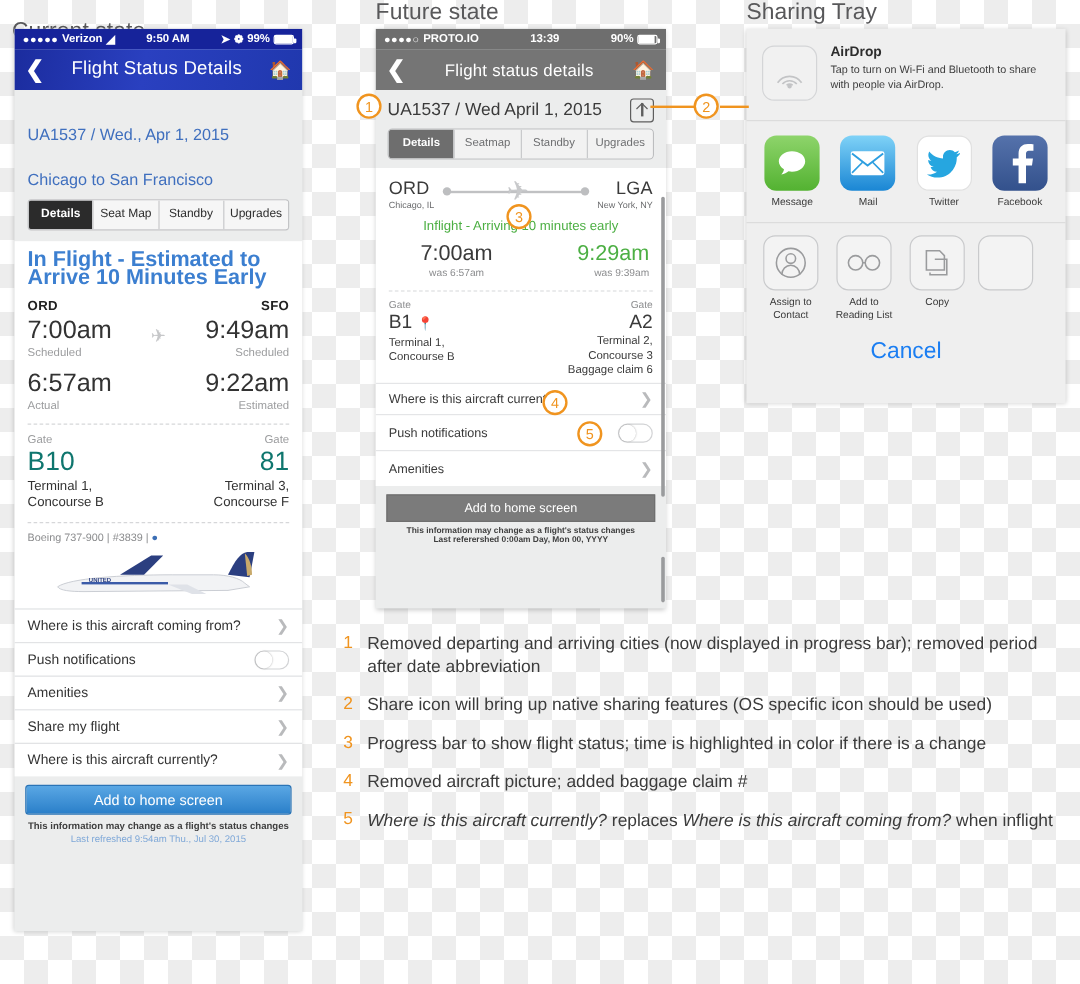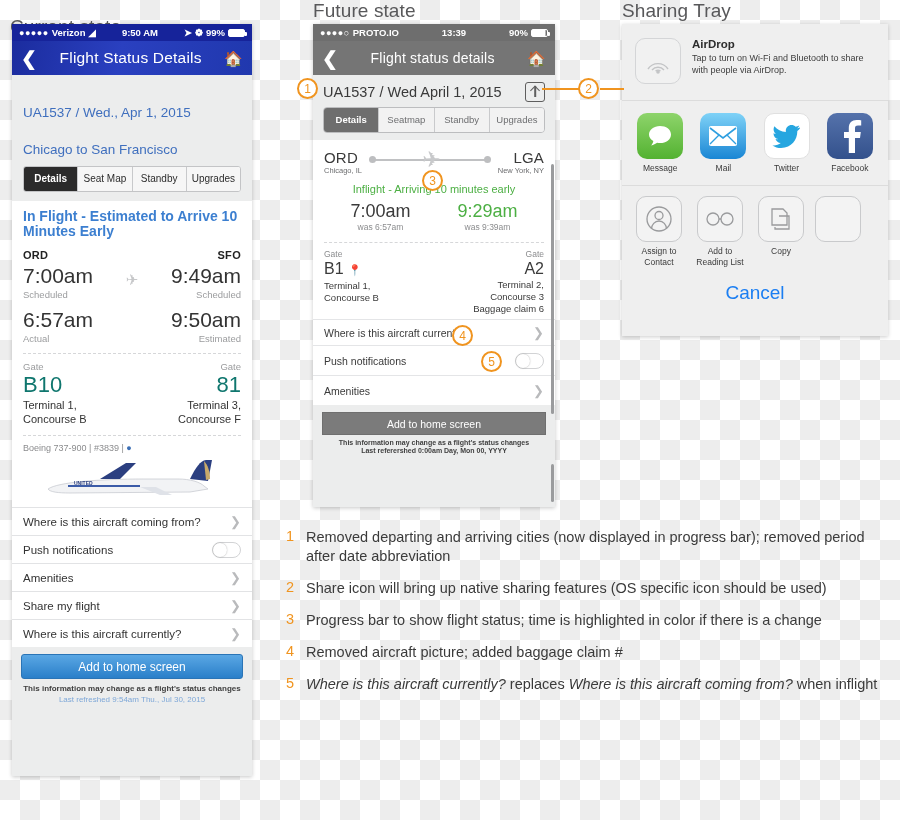--- a/index.html
+++ b/index.html
@@ -79,21 +79,21 @@
   }
   .tab {
     flex: 1; text-align: center; font-size: 10px; padding: 6px 0 7px;
     color: #2d2d2d; border-left: 1px solid #c8c9cb; background: #f6f6f6;
   }
   .tab:first-child { border-left: none; }
   .tab.active { background: #2b2b2b; color: #fff; font-weight: 700; }
 
   .card { background: #fff; }
   .status-head {
-    color: #3c7fd0; font-size: 14px; font-weight: 700; line-height: 15px;
+    color: #3c7fd0; font-size: 18px; font-weight: 700; line-height: 15px;
     padding: 8px 11px 6px;
   }
   .rowpair { display: flex; padding: 0 11px; align-items: flex-start; }
   .col-l { flex: 1; text-align: left; }
   .col-r { flex: 1; text-align: right; }
   .col-c { flex: 0 0 42px; text-align: center; color: #c6c7c9; font-size: 15px; padding-top: 8px;}
   .code { font-size: 11px; font-weight: 700; color: #222; letter-spacing: .3px; }
   .bigtime { font-size: 21px; color: #333; line-height: 26px; font-weight: 400; }
   .sublbl { font-size: 9.5px; color: #9b9c9e; }
   .dashline { border-top: 1px dashed #d6d7d9; margin: 9px 11px 0; }
@@ -308,21 +308,21 @@
       </div>
     </div>
 
     <div class="rowpair" style="padding-top:7px">
       <div class="col-l">
         <div class="bigtime">6:57am</div>
         <div class="sublbl">Actual</div>
       </div>
       <div class="col-c"></div>
       <div class="col-r">
-        <div class="bigtime">9:50am</div>
+        <div class="bigtime">9:22am</div>
         <div class="sublbl">Estimated</div>
       </div>
     </div>
 
     <div class="dashline"></div>
 
     <div class="rowpair" style="padding-top:7px">
       <div class="col-l">
         <div class="gatelbl">Gate</div>
         <div class="gateval">B10</div>
@@ -438,21 +438,21 @@
       </div>
     </div>
 
     <div class="f-status">Inflight - Arriving 10 minutes early</div>
 
     <div class="f-times">
       <div style="flex:1;text-align:center">
         <div class="f-time">7:00am</div>
         <div class="f-was">was 6:57am</div>
       </div>
-      <div style="flex:1;text-align:center">
+      <div style="flex:1;text-align:right">
         <div class="f-time green">9:29am</div>
         <div class="f-was">was 9:39am</div>
       </div>
     </div>
 
     <div class="f-dash"></div>
 
     <div class="rowpair" style="padding-top:6px;padding-bottom:4px">
       <div class="col-l">
         <div class="f-gatelbl">Gate</div>

